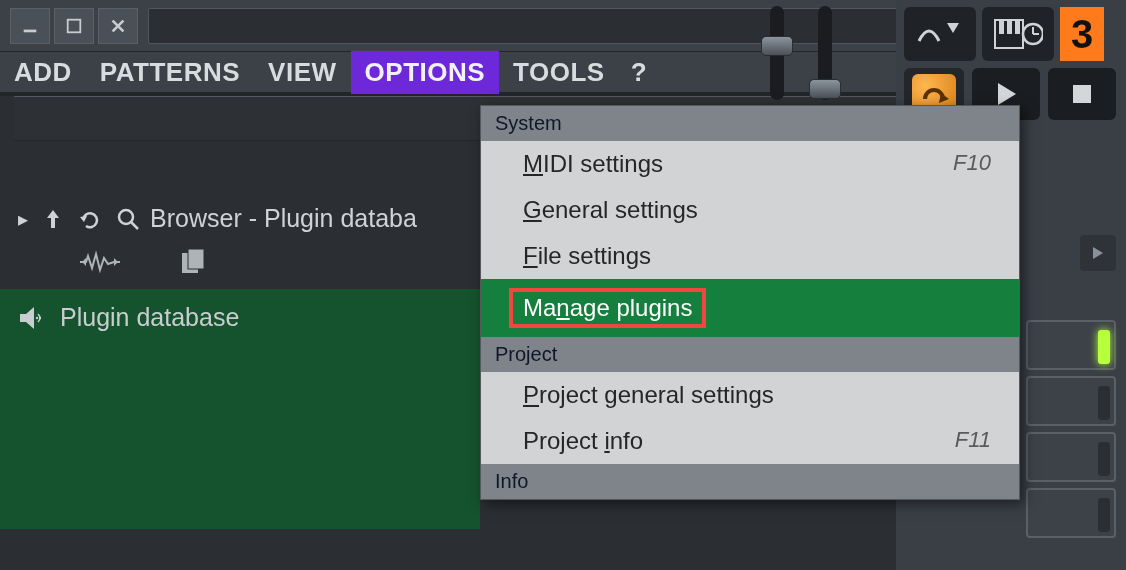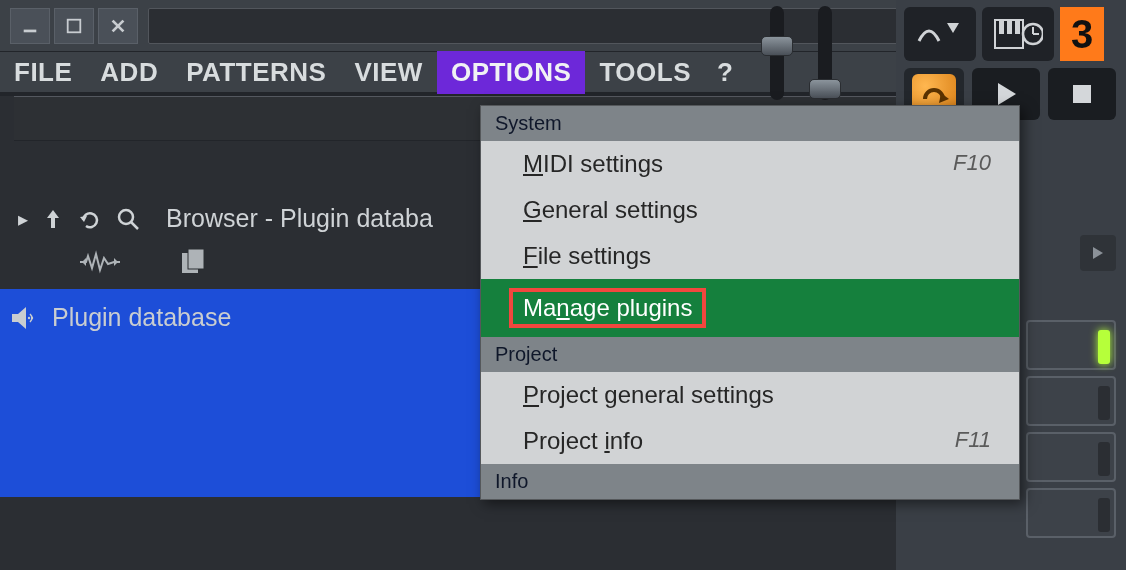--- a/index.html
+++ b/index.html
@@ -17,28 +17,28 @@
 .menu-item { color: #d8dcde; font-size: 26px; font-weight: 600; padding: 6px 14px; letter-spacing: 0.5px; cursor: pointer; font-family: 'Arial Narrow', Arial, sans-serif; }
 .menu-item.active { background: #6d28d9; color: #f0f2f4; }
 .menu-item.qmark { padding: 6px 12px; }
 
 
 .substrip { height: 45px; background: #2d3034; border-top: 1px solid #54585f; border-bottom: 1px solid #22252a; margin-left: 14px; margin-right: 0; }
 
 
 .browser-panel { position: absolute; left: 0; top: 200px; width: 480px; height: 370px; background: #2b2e33; }
 .browser-header { padding: 4px 18px 10px 18px; color: #cfd3d6; display: flex; align-items: center; gap: 10px; }
-.browser-title { font-size: 25px; font-weight: 400; margin-left: 16px; text-align: right; }
+.browser-title { font-size: 25px; font-weight: 400; margin-left: 0; text-align: right; }
 .browser-icons { display: flex; gap: 16px; align-items: center; }
 .browser-icons svg, .browser-icons span { color: #cfd3d6; fill: #cfd3d6; }
 
 .browser-toolbar { display: flex; align-items: center; gap: 60px; padding: 4px 50px 12px 80px; }
 .browser-toolbar svg { fill: #aeb3b7; }
 
-.browser-body { background: #1d4ed8; height: 208px; padding: 14px 10px; }
+.browser-body { background: #14532d; height: 240px; padding: 14px 18px; }
 .db-row { display: flex; align-items: center; gap: 14px; color: #c9cdd0; font-size: 25px; }
 .db-row svg { fill: #c9cdd0; }
 
 
 .right-block { position: absolute; right: 0; top: 0; width: 230px; height: 570px; background: #3a3f46; }
 .top-right-row { display: flex; height: 68px; padding: 8px; gap: 6px; align-items: center; }
 .rt-panel { background: #1f2227; border-radius: 6px; display: flex; align-items: center; justify-content: center; }
 .rt-shortcut1 { width: 72px; height: 54px; }
 .rt-shortcut2 { width: 72px; height: 54px; }
 .rt-number { width: 44px; height: 54px; background: #ff7a1a; color: #111; font-size: 40px; font-weight: bold; display: flex; align-items: center; justify-content: center; }
@@ -89,21 +89,20 @@
       <svg viewBox="0 0 20 20">
           <line x1="4" y1="4" x2="16" y2="16" stroke="#c8ccd0" stroke-width="3"></line>
           <line x1="16" y1="4" x2="4" y2="16" stroke="#c8ccd0" stroke-width="3"></line>
         </svg>
     </div>
   </div>
   <div class="title-search"></div>
 </div>
 
 <div class="menubar">
-  <div class="menu-item">FILE</div>
   <div class="menu-item">ADD</div>
   <div class="menu-item">PATTERNS</div>
   <div class="menu-item">VIEW</div>
   <div class="menu-item active">OPTIONS</div>
   <div class="menu-item">TOOLS</div>
   <div class="menu-item qmark">?</div>
 </div>
 
 <div class="substrip"></div>
 

